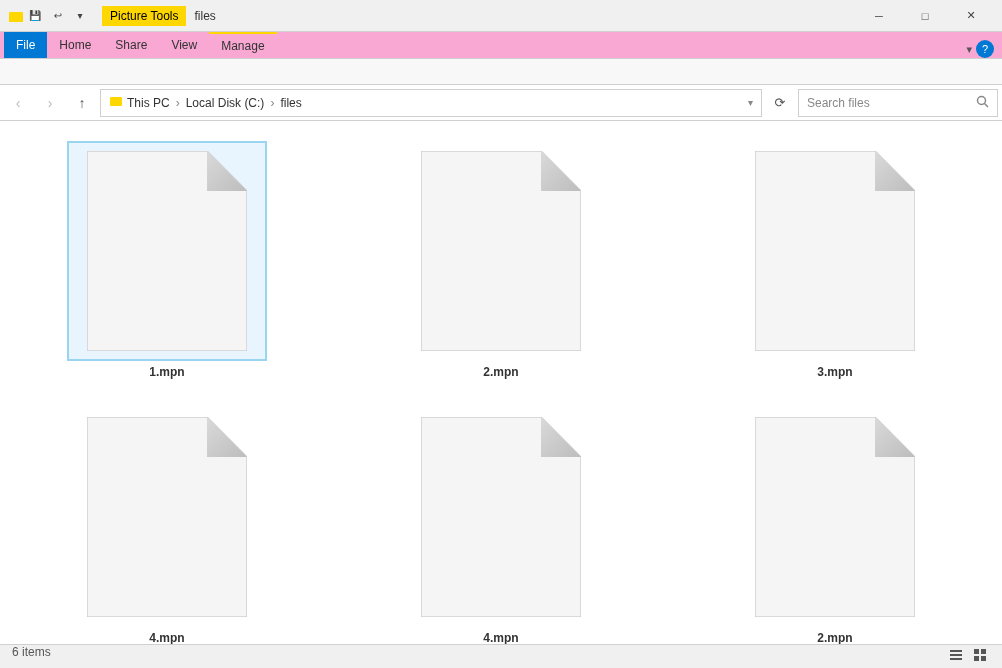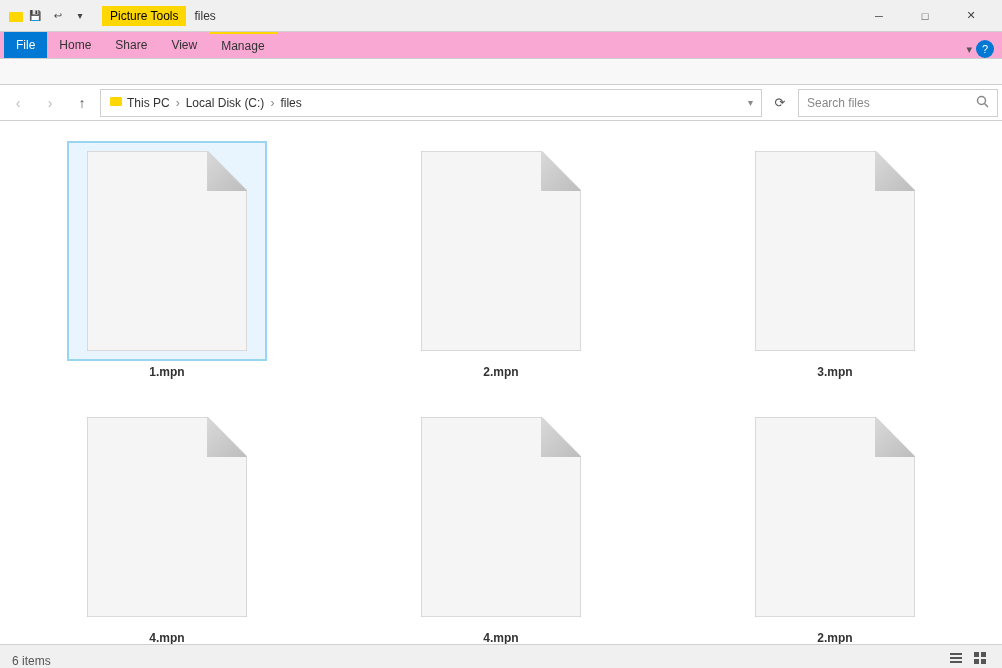--- a/index.html
+++ b/index.html
@@ -178,21 +178,21 @@
       color: #333;
       text-align: center;
     }
 
     
     .status-bar {
       height: 24px;
       background: #f0f0f0;
       border-top: 1px solid #d0d0d0;
       display: flex;
-      align-items: flex-end;
+      align-items: flex-start;
       justify-content: space-between;
       padding: 0 12px;
       font-size: 12px;
       color: #555;
     }
     .status-right {
       display: flex;
       align-items: center;
       gap: 4px;
     }

